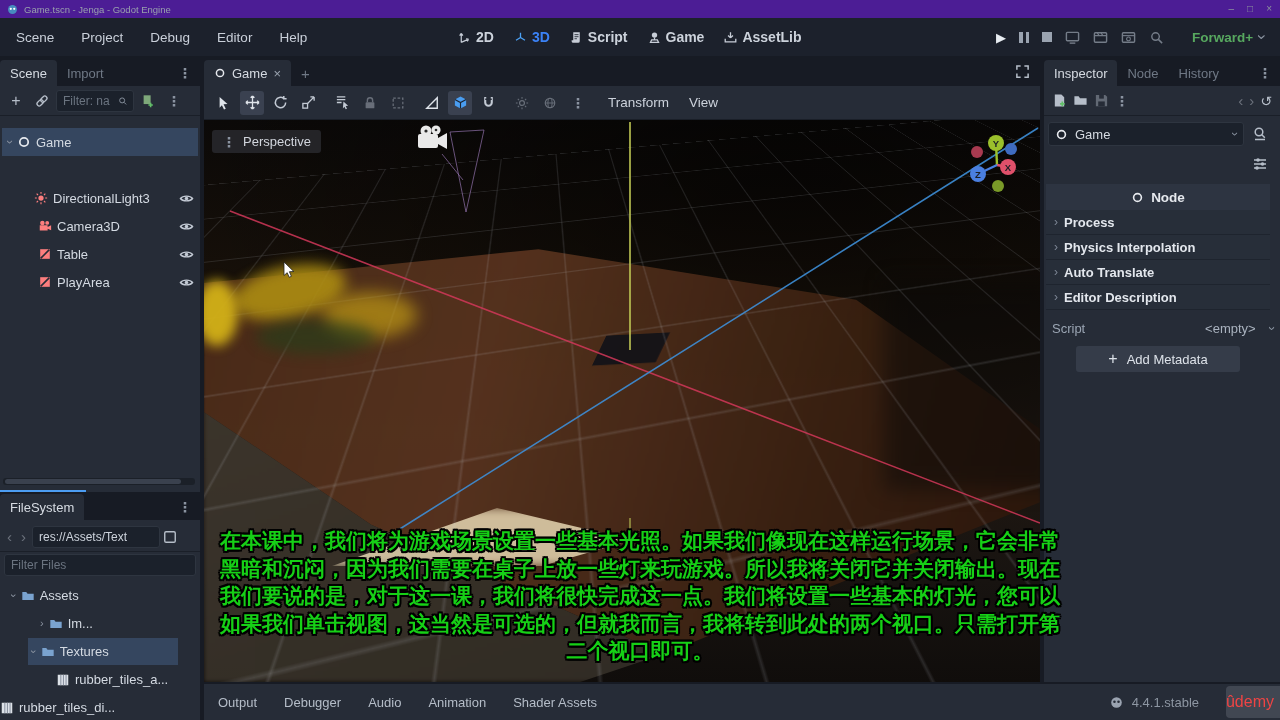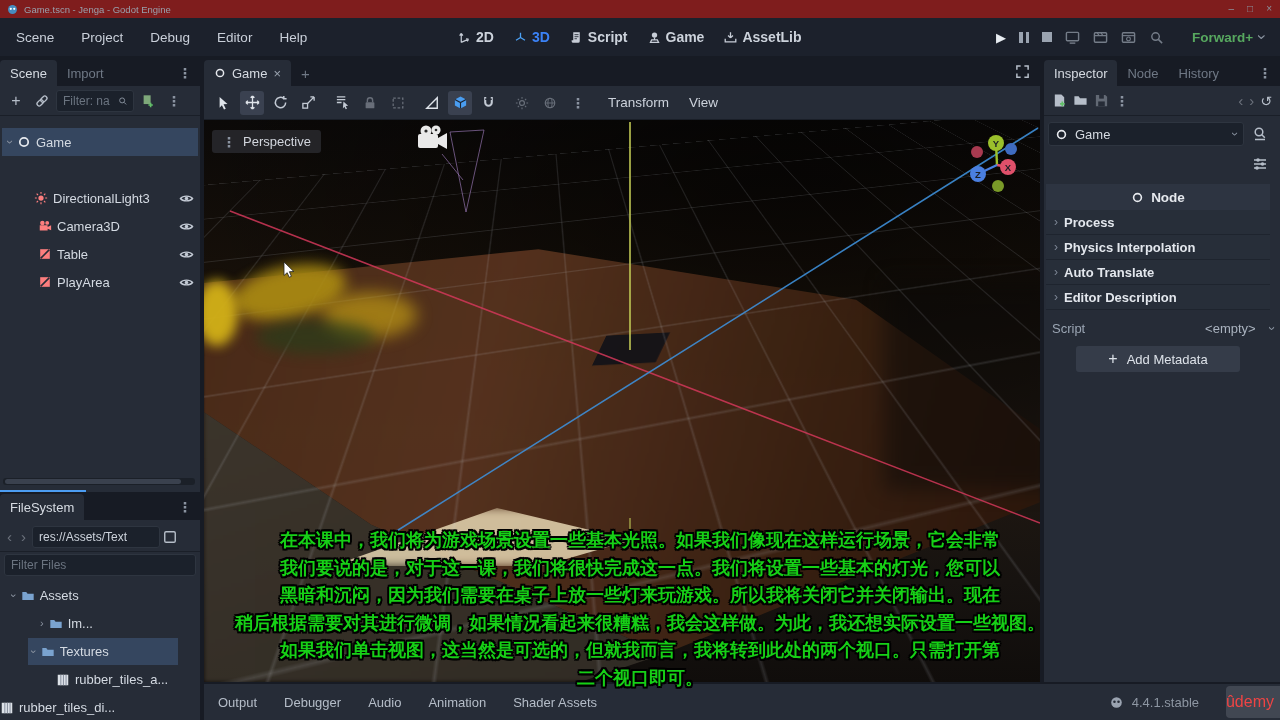--- a/index.html
+++ b/index.html
@@ -5,21 +5,21 @@
 *{margin:0;padding:0;box-sizing:border-box}
 html,body{background:#000}
 #stage{position:relative;width:1280px;height:720px;background:#171b24;font-family:"Liberation Sans","DejaVu Sans",sans-serif;overflow:hidden;color:#c9cfd9}
 .abs{position:absolute}
 .g{font-style:normal;line-height:1}
 .rot90{display:inline-block;transform:rotate(90deg)}
 .ic{display:block}
 .dim{opacity:.42}
 .semidim{opacity:.7}
 
-#titlebar{position:absolute;left:0;top:0;width:1280px;height:18px;background:#7f1d1d;display:flex;align-items:center;font-size:9.5px;color:#99a1ad}
+#titlebar{position:absolute;left:0;top:0;width:1280px;height:18px;background:#4c1d95;display:flex;align-items:center;font-size:9.5px;color:#99a1ad}
 #titlebar .wc{margin-left:13px;color:#8b929c;font-size:10px}
 
 #menubar{position:absolute;left:0;top:18px;width:1280px;height:38px;background:#1c212c;display:flex;align-items:center}
 .menu-item{font-size:13.5px;color:#c9cfd9;padding:0 4px}
 .ws{display:flex;align-items:center;gap:5px;font-size:14px;font-weight:bold;color:#ccd2db}
 .ws.blue{color:#3b82f6}
 
 .dock{position:absolute;background:#262c37}
 .tabbar{position:absolute;left:0;top:0;right:0;height:28px;background:#171b24;display:flex;align-items:flex-end}
 .tab{height:26px;display:flex;align-items:center;gap:6px;padding:0 10px;font-size:13px;color:#6f7885}
@@ -42,21 +42,21 @@
  background-image:linear-gradient(rgba(205,212,224,.13) 1px,transparent 1px),linear-gradient(90deg,rgba(205,212,224,.13) 1px,transparent 1px);
  background-size:52px 52px;transform:perspective(430px) rotateX(60deg) rotateZ(-10deg);transform-origin:50% 0}
 .persp-btn{position:absolute;left:8px;top:10px;background:rgba(40,40,44,.88);border-radius:3px;padding:4px 10px;display:flex;gap:7px;align-items:center;font-size:13px;color:#d2d6dd}
 
 .cat-row{position:absolute;left:2px;width:224px;height:25px;background:#272e39;border-bottom:1px solid #1e242e;display:flex;align-items:center;gap:6px;padding-left:8px;font-size:13px;font-weight:bold;color:#e3e7ed}
 .cat-row .caret{color:#7d8695;font-size:12px;font-weight:normal}
 
 #bottombar{position:absolute;left:204px;top:684px;width:1076px;height:36px;background:#262c37;display:flex;align-items:center;gap:27px;padding-left:14px;font-size:13px;color:#b5bdc8}
 
 #subtitles{position:absolute;left:0;right:0;top:527px;text-align:center;z-index:60;pointer-events:none}
-#subtitles div{font-size:18px;font-weight:bold;line-height:27.5px;color:#16d016;
+#subtitles div{font-size:21px;font-weight:bold;line-height:27.5px;color:#16d016;
  text-shadow:2px 0 0 #000,-2px 0 0 #000,0 2px 0 #000,0 -2px 0 #000,1.6px 1.6px 0 #000,-1.6px 1.6px 0 #000,1.6px -1.6px 0 #000,-1.6px -1.6px 0 #000}
 .pressed{background:#3a4150;border-radius:3px}
 .scrollbar-h{position:absolute;height:7px;background:#1b2028;border-radius:3px}
 .scrollbar-h span{position:absolute;left:2px;top:1px;height:5px;background:#3a414e;border-radius:3px}
 .pausebars{display:flex;gap:3px}.pausebars i{display:block;width:3.5px;height:11px;background:#9aa3b0}
 .stopsq{display:block;width:10px;height:10px;background:#9aa3b0}
 </style>
 </head>
 <body>
 
@@ -554,20 +554,19 @@
         <circle cx="10.5" cy="7" r="1.6" fill="#262c37"></circle>
       </svg>
     <span style="color:#8d96a2;margin-left:-18px">4.4.1.stable</span>
     <span style="width:54px;height:32px;background:rgba(214,219,226,.16);border-radius:4px 0 0 4px;display:flex;align-items:center;justify-content:flex-end;padding-right:6px;margin-right:0">
       <span style="color:#ef4444;font-size:16px">ûdemy</span>
     </span>
   </div>
 
   <div id="subtitles">
     <div>在本课中，我们将为游戏场景设置一些基本光照。如果我们像现在这样运行场景，它会非常</div>
+    <div>黑暗和沉闷，因为我们需要在桌子上放一些灯来玩游戏。所以我将关闭它并关闭输出。现在</div>
     <div>我们要说的是，对于这一课，我们将很快完成这一点。我们将设置一些基本的灯光，您可以</div>
-    <div>黑暗和沉闷，因为我们需要在桌子上放一些灯来玩游戏。所以我将关闭它并关闭输出。现在</div>
-    <div>稍后根据需要对其进行微调，如果情况看起来很糟糕，我会这样做。为此，我还想实际设置一些视图。</div>
     <div>如果我们单击视图，这当然是可选的，但就我而言，我将转到此处的两个视口。只需打开第</div>
     <div>二个视口即可。</div>
   </div>
 
 </div>
 
 </body></html>

